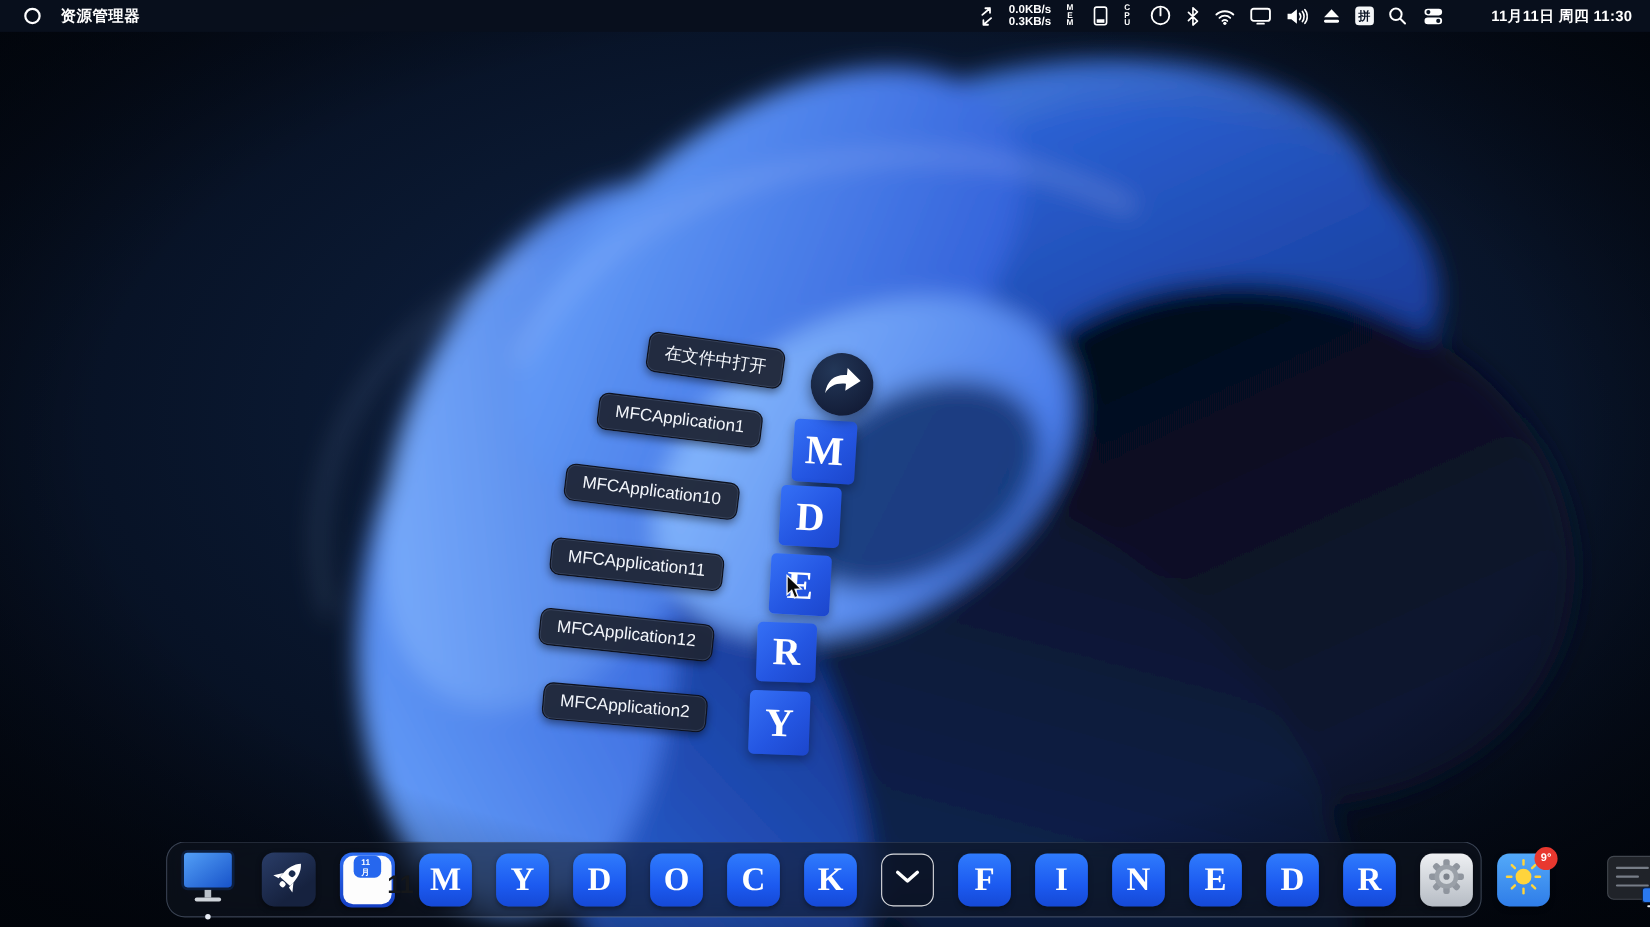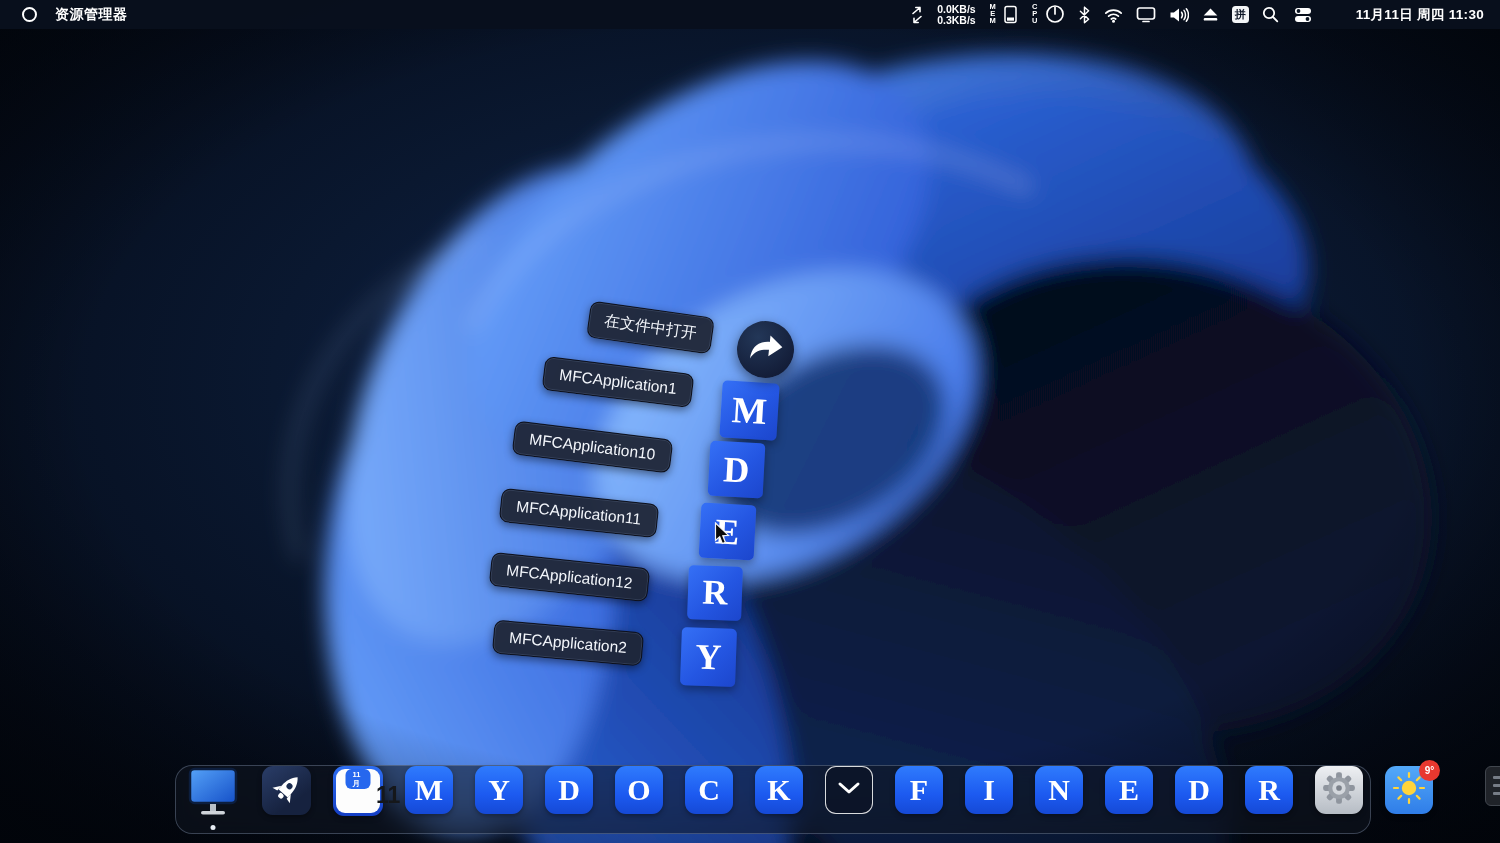--- a/index.html
+++ b/index.html
@@ -15,21 +15,21 @@
              background:rgba(8,16,29,0.96); display:flex; align-items:center;
              color:#fff; z-index:50; }
   .mb-left { display:flex; align-items:center; gap:18px; padding-left:22px; }
   .ring-icon { width:15px; height:15px; border:2.2px solid #fff; border-radius:50%; }
   .mb-app { font-size:14px; font-weight:bold; letter-spacing:.5px; }
   .mb-right { margin-left:auto; display:flex; align-items:center; gap:13px; padding-right:16px; }
   .mb-right svg { display:block; }
   .net-speeds { font-size:10.5px; line-height:11px; text-align:left; font-weight:bold; }
   .vlabel { width:8px; font-size:7.5px; line-height:6.8px; font-weight:bold;
             word-break:break-all; text-align:center; letter-spacing:0; }
-  .hw-group { display:flex; align-items:center; gap:6px; }
+  .hw-group { display:flex; align-items:center; gap:16px; }
   .ime-badge { width:17px; height:17px; background:#f4f6f8; border-radius:3.5px;
                color:#0c1526; font-size:11px; font-weight:bold; display:flex;
                align-items:center; justify-content:center; }
   .mb-datetime { font-size:13.5px; font-weight:bold; letter-spacing:.3px; white-space:nowrap;margin-left:29px; }
 
   
   .stack-label { position:absolute; background:rgba(31,37,53,0.94);
                  border:1px solid rgba(9,12,22,0.85);
                  box-shadow:0 3px 8px rgba(0,0,0,0.45), inset 0 0 0 1px rgba(120,135,170,0.22);
                  color:#f3f6fb; border-radius:9px; padding:7px 15px;
@@ -40,21 +40,21 @@
                 box-shadow:0 4px 10px rgba(0,0,0,0.35); z-index:29; }
   .arrow-circle { position:absolute; border-radius:50%;
                   background:radial-gradient(circle at 35% 30%, #233758, #131d38 75%);
                   box-shadow:0 4px 12px rgba(0,0,0,0.45);
                   display:flex; align-items:center; justify-content:center; z-index:30; }
 
   
   .dock { position:absolute; left:151px; top:765px; width:1196px; height:69px;
           background:rgba(17,22,33,0.55); border:1px solid rgba(150,165,195,0.35);
           border-radius:17px; backdrop-filter:blur(9px);
-          display:flex; align-items:flex-start; gap:22px; padding:0 10px; z-index:40;margin-left:24px; }
+          display:flex; align-items:center; gap:22px; padding:0 10px; z-index:40; }
   .dock-item { position:relative; flex:0 0 auto; display:flex; align-items:center;
                justify-content:center; }
   .letter-tile { width:48px; height:48px; border-radius:11px;
                  background:linear-gradient(180deg,#2f7bfd 0%,#1c5af0 60%,#1549d6 100%);
                  display:flex; align-items:center; justify-content:center;
                  color:#fff; font-family:"Liberation Serif", serif; font-weight:bold;
                  font-size:30px; box-shadow:0 2px 5px rgba(0,0,0,0.35); }
   .chevron-tile { width:48px; height:48px; border-radius:11px;
                   background:rgba(10,16,30,0.45); border:1.8px solid rgba(255,255,255,0.85);
                   display:flex; align-items:center; justify-content:center; }

